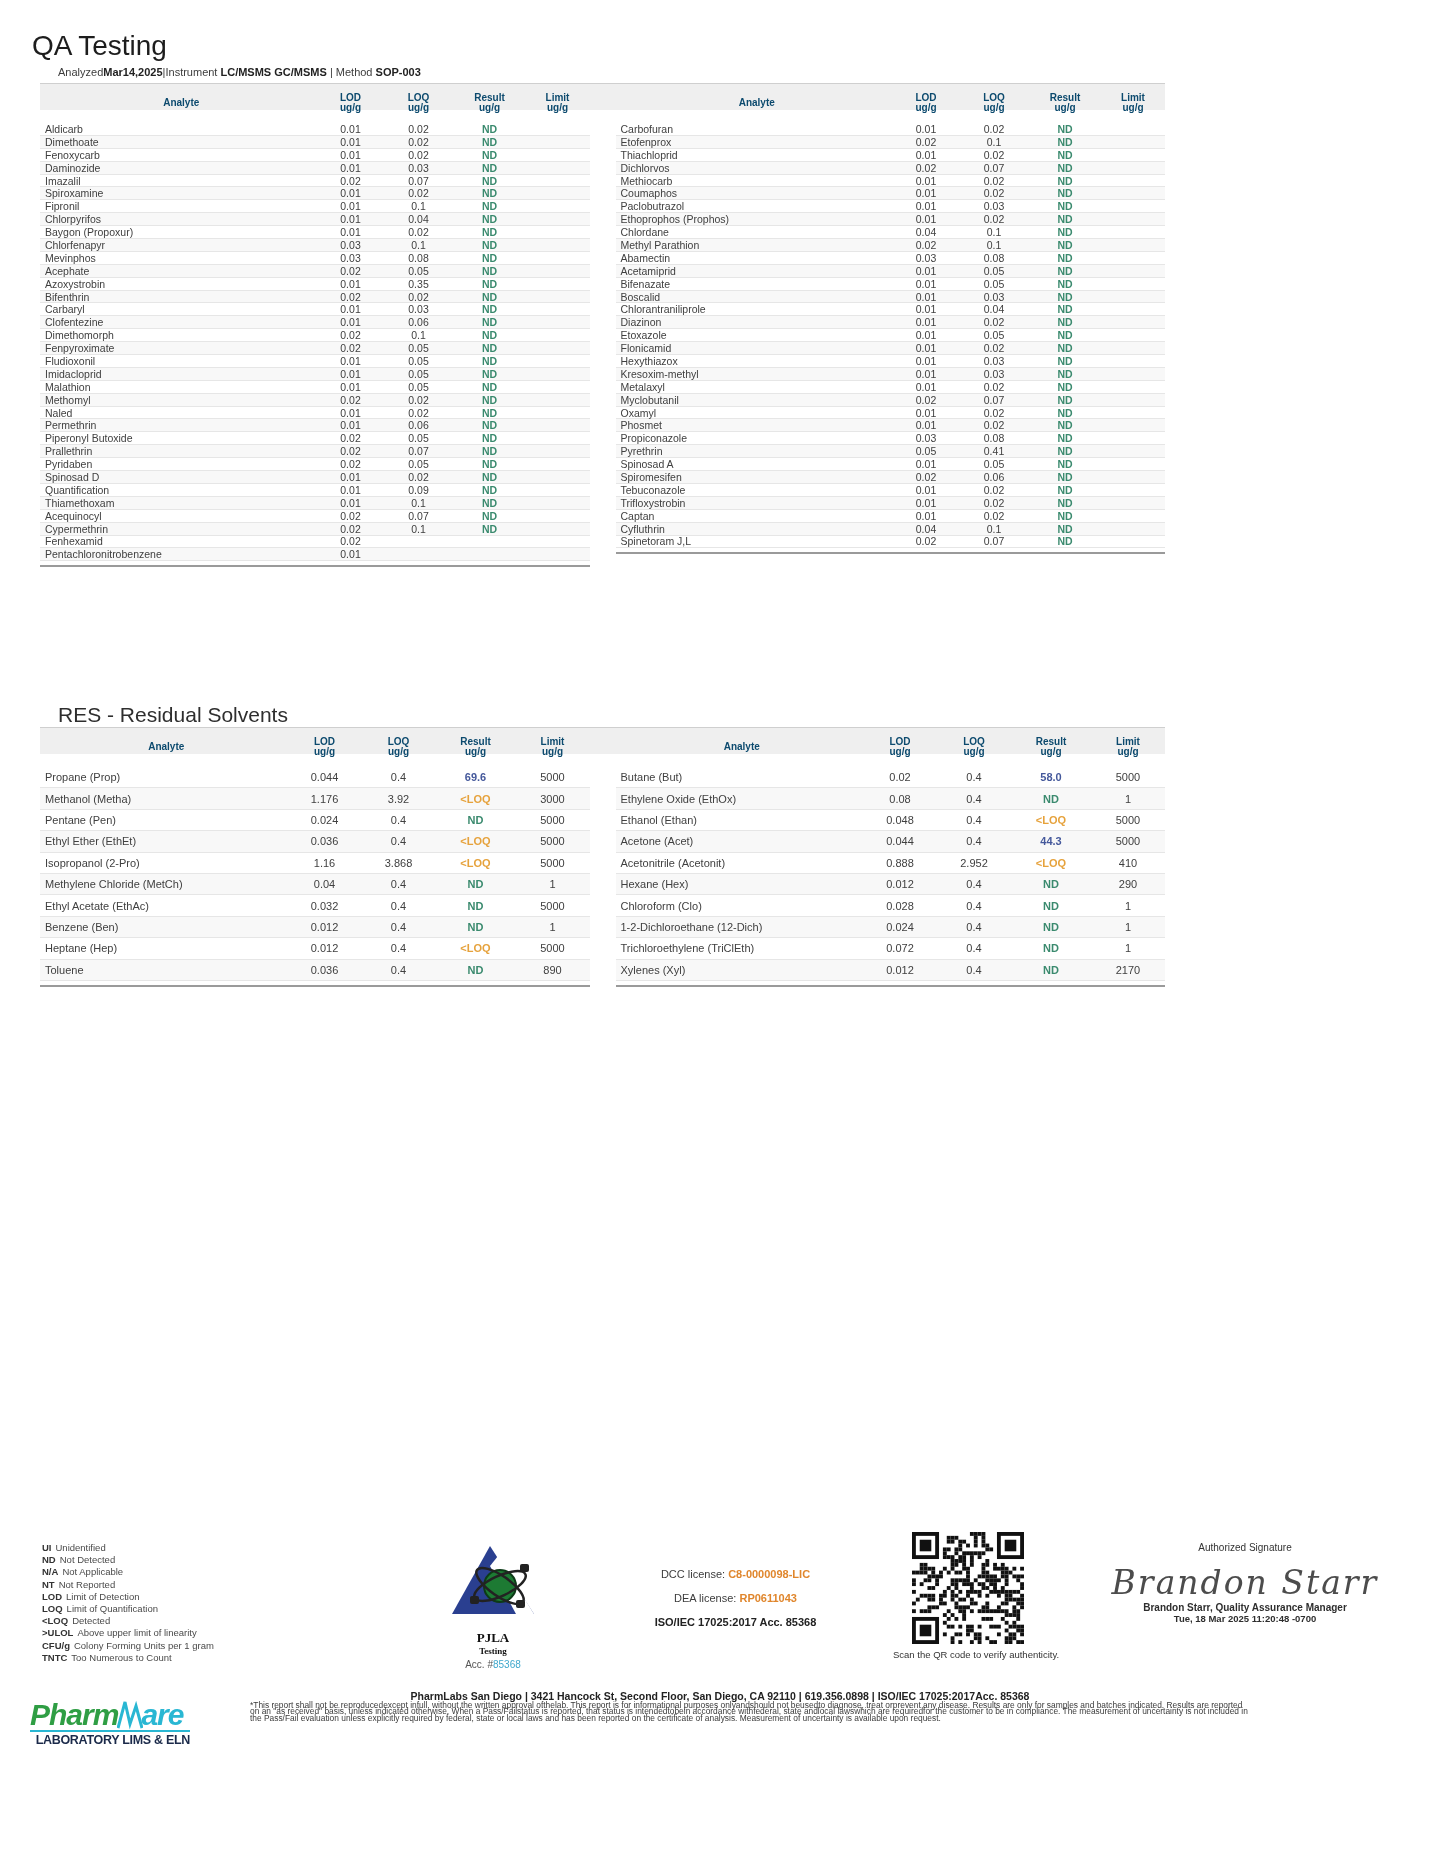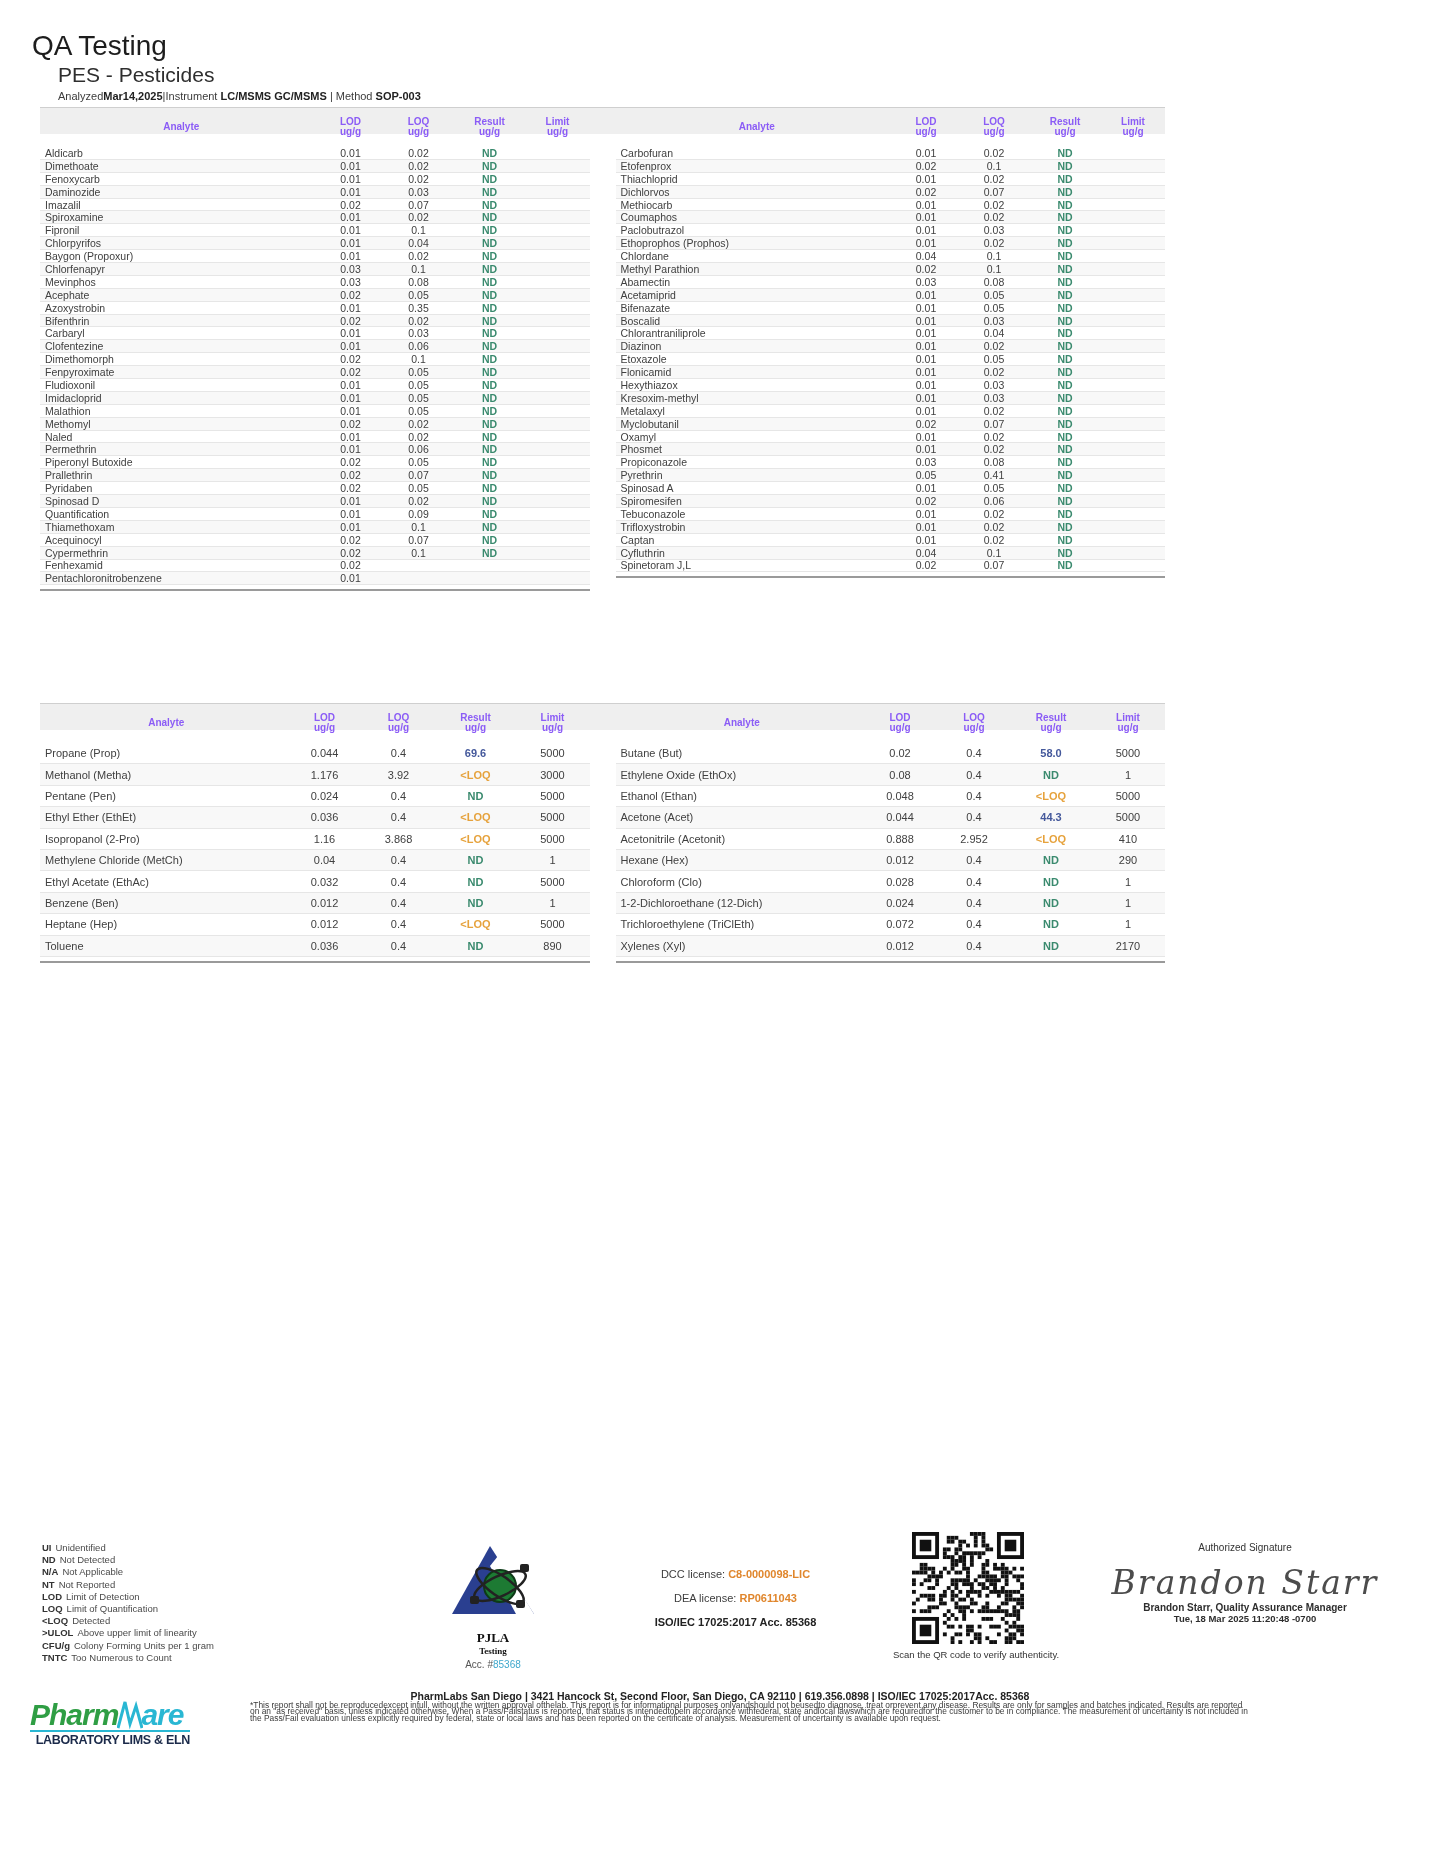--- a/index.html
+++ b/index.html
@@ -18,21 +18,21 @@
   #pes-section { top:63px; }
   #res-section { top:703px; }
   .section-title { font-size:21px; font-weight:500; color:#2e2e2e; margin-left:18px; }
   .section-meta  { font-size:11px; color:#3c3c3c; margin:3px 0 5px 18px; }
   .section-meta b { color:#222; }
 
   
   .table-wrap { position:relative; display:flex; gap:26px; }
   .header-bg  { position:absolute; top:0; left:0; right:0; height:27px; background:#efefef; border-top:1px solid #cfcfcf; }
   .half-table { flex:1; position:relative; }
-  .thead { display:flex; height:40px; align-items:center; font-weight:bold; color:#8b5cf6; }
+  .thead { display:flex; height:40px; align-items:center; font-weight:bold; color:#0c4a6e; }
   .thead .hc { font-size:10px; line-height:10px; text-align:center; }
   .thead .hc .unit { font-weight:bold; }
   .tc-analyte { flex:1; text-align:left; padding-left:5px; }
   .tc-lod { width:66px; } .tc-loq { width:70px; } .tc-result { width:72px; } .tc-limit { width:64px; }
   .res-table .tc-lod { width:74px; } .res-table .tc-loq { width:74px; } .res-table .tc-result { width:80px; } .res-table .tc-limit { width:74px; }
 
   .trow { display:flex; align-items:center; border-bottom:1px solid #e6e6e6; font-size:10.5px; color:#404040; }
   .pes-table .trow { height:12.9px; }
   .res-table .trow { height:21.4px; font-size:11px; }
   .pes-table .trow:nth-child(even), .res-table .trow:nth-child(even) { background:#f8f8f8; }
@@ -82,21 +82,20 @@
   .pw-tag   { font-size:12.5px; font-weight:bold; color:#1b2a4a; text-align:right; letter-spacing:-.3px; margin-top:1px; }
 </style>
 </head>
 <body>
 
 <div class="page-header">
   <div class="qa-label">QA Testing</div>
 </div>
 
 <div class="section" id="pes-section">
-  <div class="section-title">PES - Pesticides</div>
   <div class="section-meta">
     <span>Analyzed</span><b>Mar14,2025</b><span>|Instrument </span><b>LC/MSMS GC/MSMS</b><span> | Method </span><b>SOP-003</b>
   </div>
   <div class="table-wrap pes-table">
     <div class="header-bg"></div>
     <div class="half-table">
       <div class="thead">
         <div class="hc tc-analyte">Analyte</div>
         <div class="hc tc-lod"><span>LOD</span><br><span class="unit">ug/g</span></div>
         <div class="hc tc-loq"><span>LOQ</span><br><span class="unit">ug/g</span></div>
@@ -652,20 +651,21 @@
             <div class="cell cell-result res-nd">ND</div>
             <div class="cell cell-limit"></div>
           </div>
         </div>
       <div class="table-bottom"></div>
     </div>
   </div>
 </div>
 
 <div class="section" id="res-section">
+  <div class="section-title">RES - Residual Solvents</div>
   <div class="table-wrap res-table">
     <div class="header-bg"></div>
     <div class="half-table">
       <div class="thead">
         <div class="hc tc-analyte">Analyte</div>
         <div class="hc tc-lod"><span>LOD</span><br><span class="unit">ug/g</span></div>
         <div class="hc tc-loq"><span>LOQ</span><br><span class="unit">ug/g</span></div>
         <div class="hc tc-result"><span>Result</span><br><span class="unit">ug/g</span></div>
         <div class="hc tc-limit"><span>Limit</span><br><span class="unit">ug/g</span></div>
       </div>

